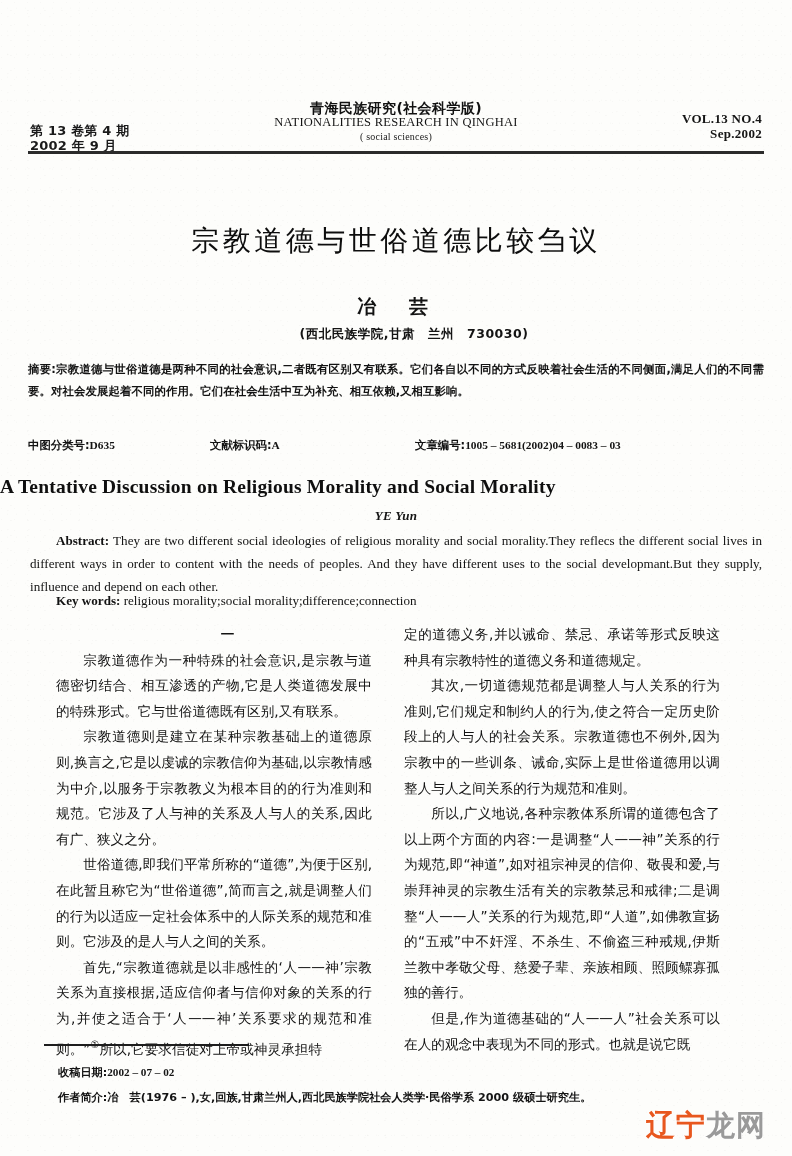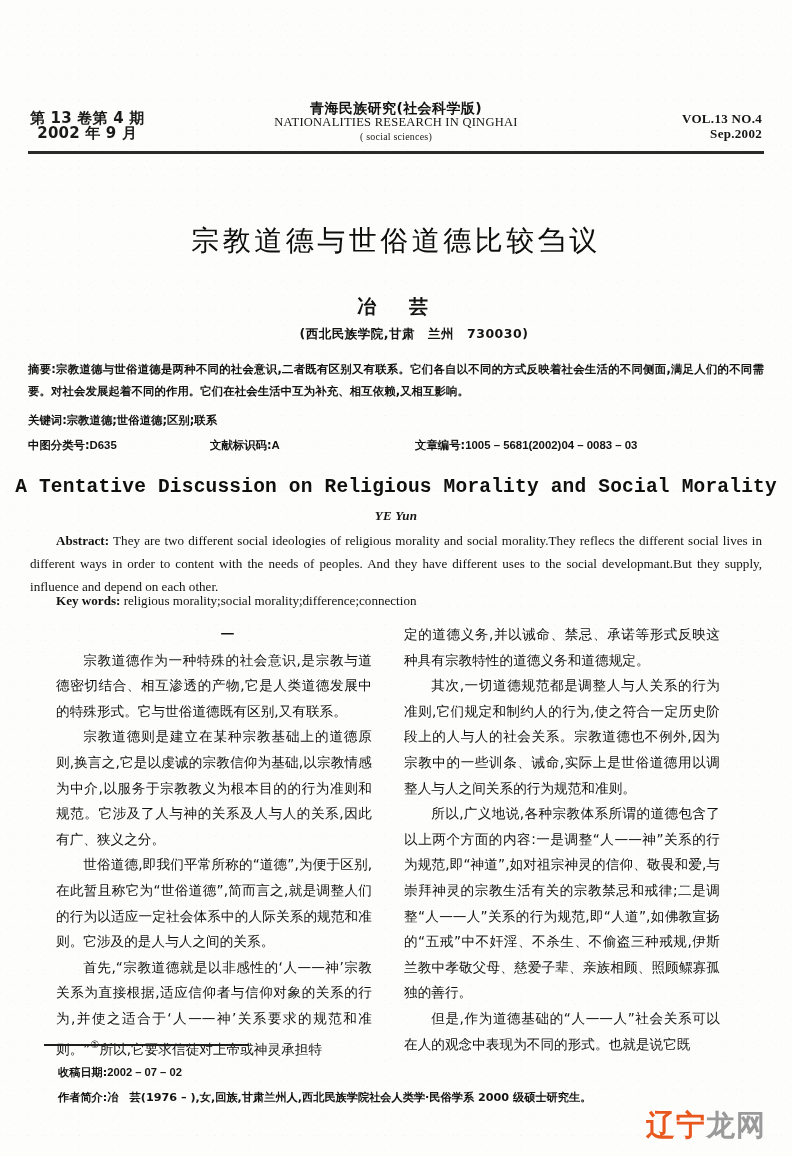--- a/index.html
+++ b/index.html
@@ -30,28 +30,27 @@
   .masthead {
     position: absolute;
     left: 28px;
     right: 28px;
     top: 103px;
     height: 46px;
   }
   .mast-left {
     position: absolute;
     left: 2px;
-    top: 8px;
-    font-family: "DejaVu Sans", sans-serif;
-    font-size: 15px;
+    top: 20px;
+    font-family: "DejaVu Sans", sans-serif;
+    font-size: 13px;
     font-weight: bold;
     line-height: 15px;
     letter-spacing: 0.2px;
     color: #1a1a1a;
-    text-align: center;
   }
   .mast-center {
     position: absolute;
     left: 0;
     right: 0;
     top: -2px;
     text-align: center;
   }
   .mast-cn {
     font-family: "DejaVu Sans", sans-serif;
@@ -169,30 +168,30 @@
     font-family: "DejaVu Sans", sans-serif;
     font-size: 11.4px;
     font-weight: bold;
     line-height: 22px;
     color: #131313;
     display: flex;
   }
   .cn-class .c1 { width: 182px; }
   .cn-class .c2 { width: 205px; }
   .cn-class .c3 { flex: 1; }
-  .num { font-family: Liberation Sans, sans-serif; font-weight: bold; }
+  .num { font-family: Liberation Serif, serif; font-weight: bold; }
 
   
   .en-title {
     position: absolute;
     left: 0;
     right: 0;
     top: 476px;
-    text-align: center;
-    font-family: Liberation Mono, monospace;
+    text-align: left;
+    font-family: Liberation Serif, serif;
     font-size: 19.5px;
     font-weight: bold;
     letter-spacing: 0.2px;
     color: #0f0f0f;
   }
   .en-author {
     position: absolute;
     left: 0;
     right: 0;
     top: 508px;
@@ -334,21 +333,20 @@
   <div class="mast-rule"></div>
 
   <div class="doc-title">宗教道德与世俗道德比较刍议</div>
   <div class="doc-author">冶　芸</div>
   <div class="doc-affil">(西北民族学院,甘肃　兰州　730030)</div>
 
   <div class="cn-meta">
     <p><span>摘要:</span><span>宗教道德与世俗道德是两种不同的社会意识,二者既有区别又有联系。它们各自以不同的方式反映着社会生活的不同侧面,满足人们的不同需要。对社会发展起着不同的作用。它们在社会生活中互为补充、相互依赖,又相互影响。</span></p>
   </div>
 
-  <div class="cn-kw">关键词:宗教道德;世俗道德;区别;联系</div>
 
   <div class="cn-class">
     <div class="c1"><span>中图分类号:</span><span class="num">D635</span></div>
     <div class="c2"><span>文献标识码:</span><span class="num">A</span></div>
     <div class="c3"><span>文章编号:</span><span class="num">1005 – 5681(2002)04 – 0083 – 03</span></div>
   </div>
 
   <div class="en-title">A Tentative Discussion on Religious Morality and Social Morality</div>
   <div class="en-author">YE Yun</div>
   <div class="en-abstract">

